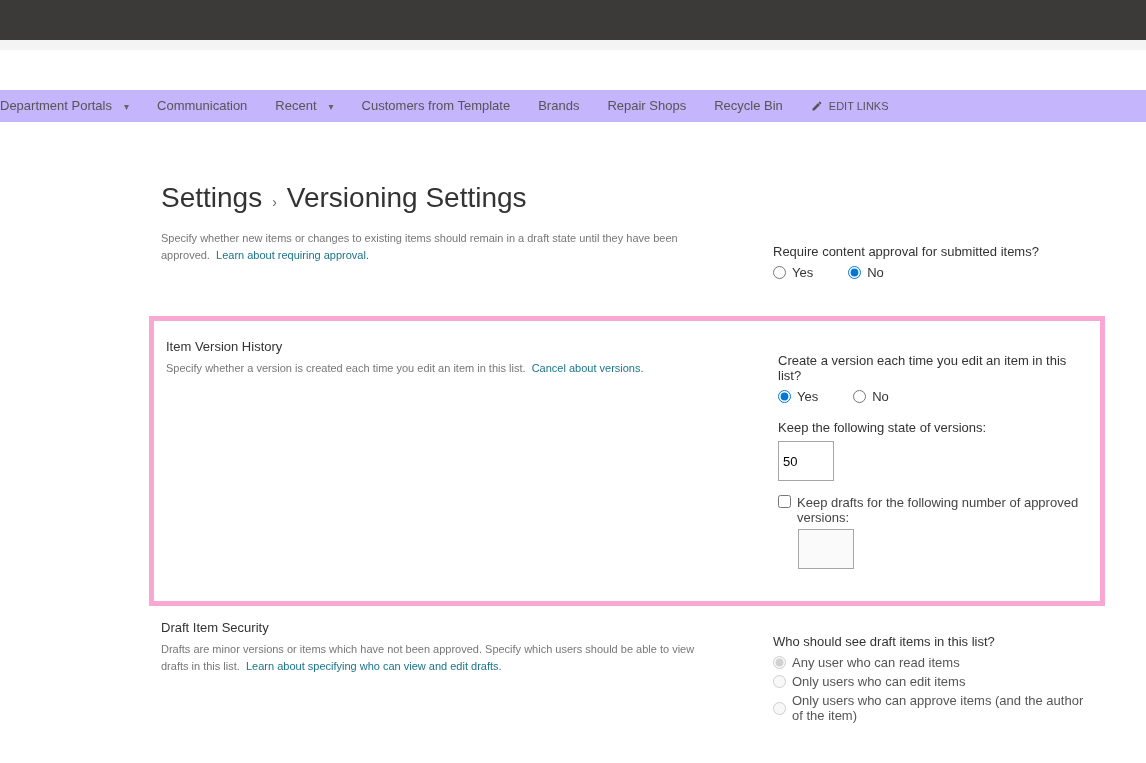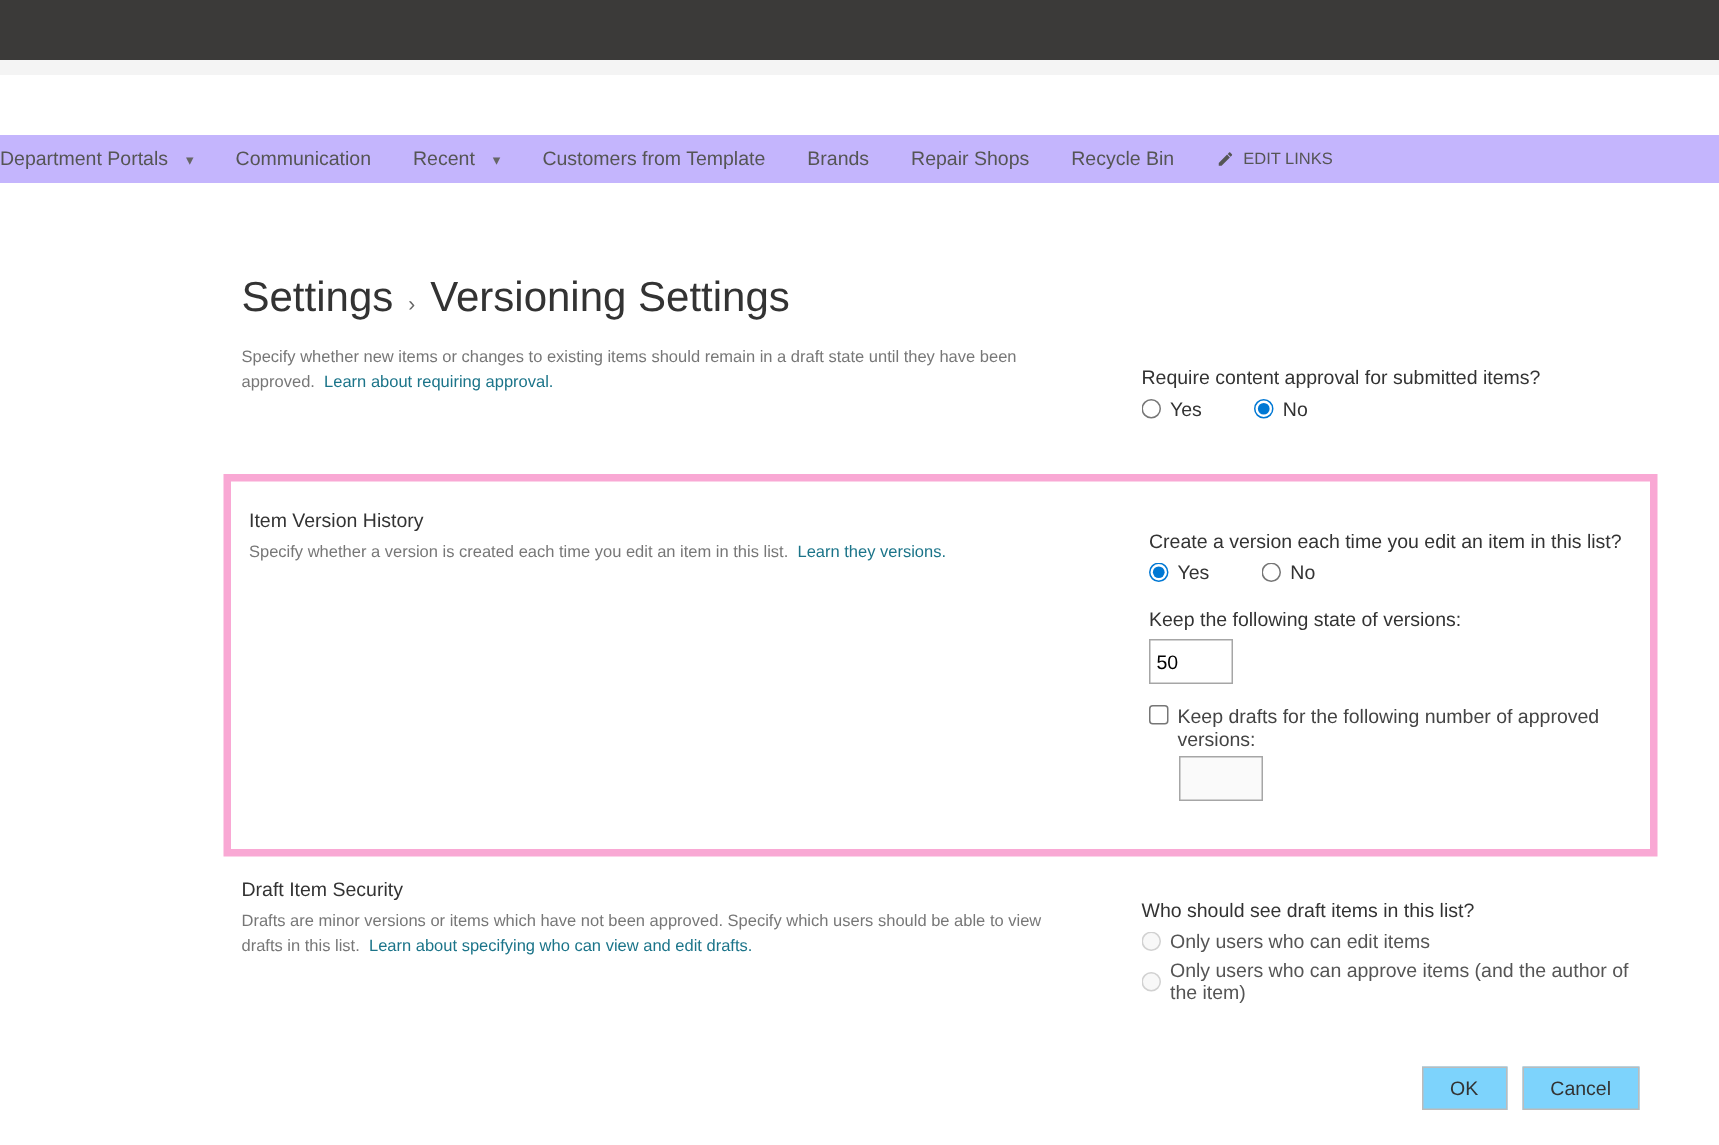--- a/index.html
+++ b/index.html
@@ -16,35 +16,35 @@
     .edit-links svg { width: 12px; height: 12px; }
     
     .page { max-width: 1040px; margin: 0 auto; padding: 60px 0 40px 108px; }
     
     .breadcrumb { display: flex; align-items: baseline; gap: 10px; margin-bottom: 8px; }
     .breadcrumb h1 { font-weight: 300; font-size: 28px; color: #333; }
     .bc-sep { font-size: 14px; color: #666; }
     
     .section { display: flex; gap: 40px; padding: 8px 0 14px; }
     .section-left { flex: 0 0 560px; }
-    .section-right { flex: 1; padding-top: 14px; }
+    .section-right { flex: 1; padding-top: 14px; margin-left: 12px; }
     .section-title { font-size: 13px; color: #333; margin-bottom: 6px; }
     .section-desc { font-size: 11px; color: #777; line-height: 1.5; }
     .section-desc a { color: #1b7489; text-decoration: none; }
     
     .highlight-box { border: 5px solid #f9a8d4; padding: 10px 0 18px; margin: 6px -12px 6px -12px; }
     .highlight-box .section { padding-left: 12px; padding-right: 12px; }
     
     .field-label { font-size: 13px; color: #333; margin-bottom: 6px; }
     .radio-row { display: flex; gap: 35px; align-items: center; margin-bottom: 16px; }
     .radio-item { display: flex; align-items: center; gap: 6px; font-size: 13px; color: #333; cursor: pointer; }
     input[type=radio] { accent-color: #0078d4; width: 13px; height: 13px; cursor: pointer; }
     input[type=radio]:disabled { cursor: default; }
     input[type=checkbox] { width: 13px; height: 13px; cursor: pointer; }
-    input[type=text] { border: 1px solid #a6a6a6; padding: 2px 4px; font-size: 13px; height: 30px; }
+    input[type=text] { border: 1px solid #a6a6a6; padding: 2px 4px; font-size: 13px; height: 40px; }
     
     .versions-input { width: 56px; }
     .drafts-input { width: 56px; margin-left: 20px; margin-top: 4px; }
     .check-row { display: flex; align-items: flex-start; gap: 6px; margin-top: 14px; font-size: 13px; color: #444; }
     
     .draft-radio { display: flex; flex-direction: column; gap: 4px; margin-top: 4px; }
     .draft-radio .radio-item { color: #555; }
     
     .buttons { display: flex; gap: 10px; justify-content: flex-end; margin-top: 28px; padding-right: 0; }
     .btn { border: 1px solid #bbb; background: #7dd3fc; padding: 6px 18px; font-size: 13px; color: #333; cursor: pointer; min-width: 50px; }
@@ -106,21 +106,21 @@
         </label>
       </div>
     </div>
   </div>
 
   <div class="highlight-box">
     <div class="section">
       <div class="section-left">
         <div class="section-title">Item Version History</div>
         <div class="section-desc">
-          <span>Specify whether a version is created each time you edit an item in this list.</span>&nbsp;&nbsp;<a href="#">Learn they versions.</a>
+          <span>Specify whether a version is created each time you edit an item in this list.</span>&nbsp;&nbsp;<a href="#">Cancel about versions.</a>
         </div>
       </div>
       <div class="section-right">
         <div class="field-label">Create a version each time you edit an item in this list?</div>
         <div class="radio-row">
           <label class="radio-item">
             <input type="radio" name="version" checked="" style="">
             <span>Yes</span>
           </label>
           <label class="radio-item">
@@ -143,20 +143,24 @@
     <div class="section-left">
       <div class="section-title">Draft Item Security</div>
       <div class="section-desc">
         <span>Drafts are minor versions or items which have not been approved. Specify which users should be able to view drafts in this list.</span>&nbsp;&nbsp;<a href="#">Learn about specifying who can view and edit drafts.</a>
       </div>
     </div>
     <div class="section-right">
       <div class="field-label">Who should see draft items in this list?</div>
       <div class="draft-radio">
         <label class="radio-item">
+          <input type="radio" name="draft" checked="" disabled="" style="">
+          <span>Any user who can read items</span>
+        </label>
+        <label class="radio-item">
           <input type="radio" name="draft" disabled="" style="">
           <span>Only users who can edit items</span>
         </label>
         <label class="radio-item">
           <input type="radio" name="draft" disabled="" style="">
           <span>Only users who can approve items (and the author of the item)</span>
         </label>
       </div>
     </div>
   </div>

